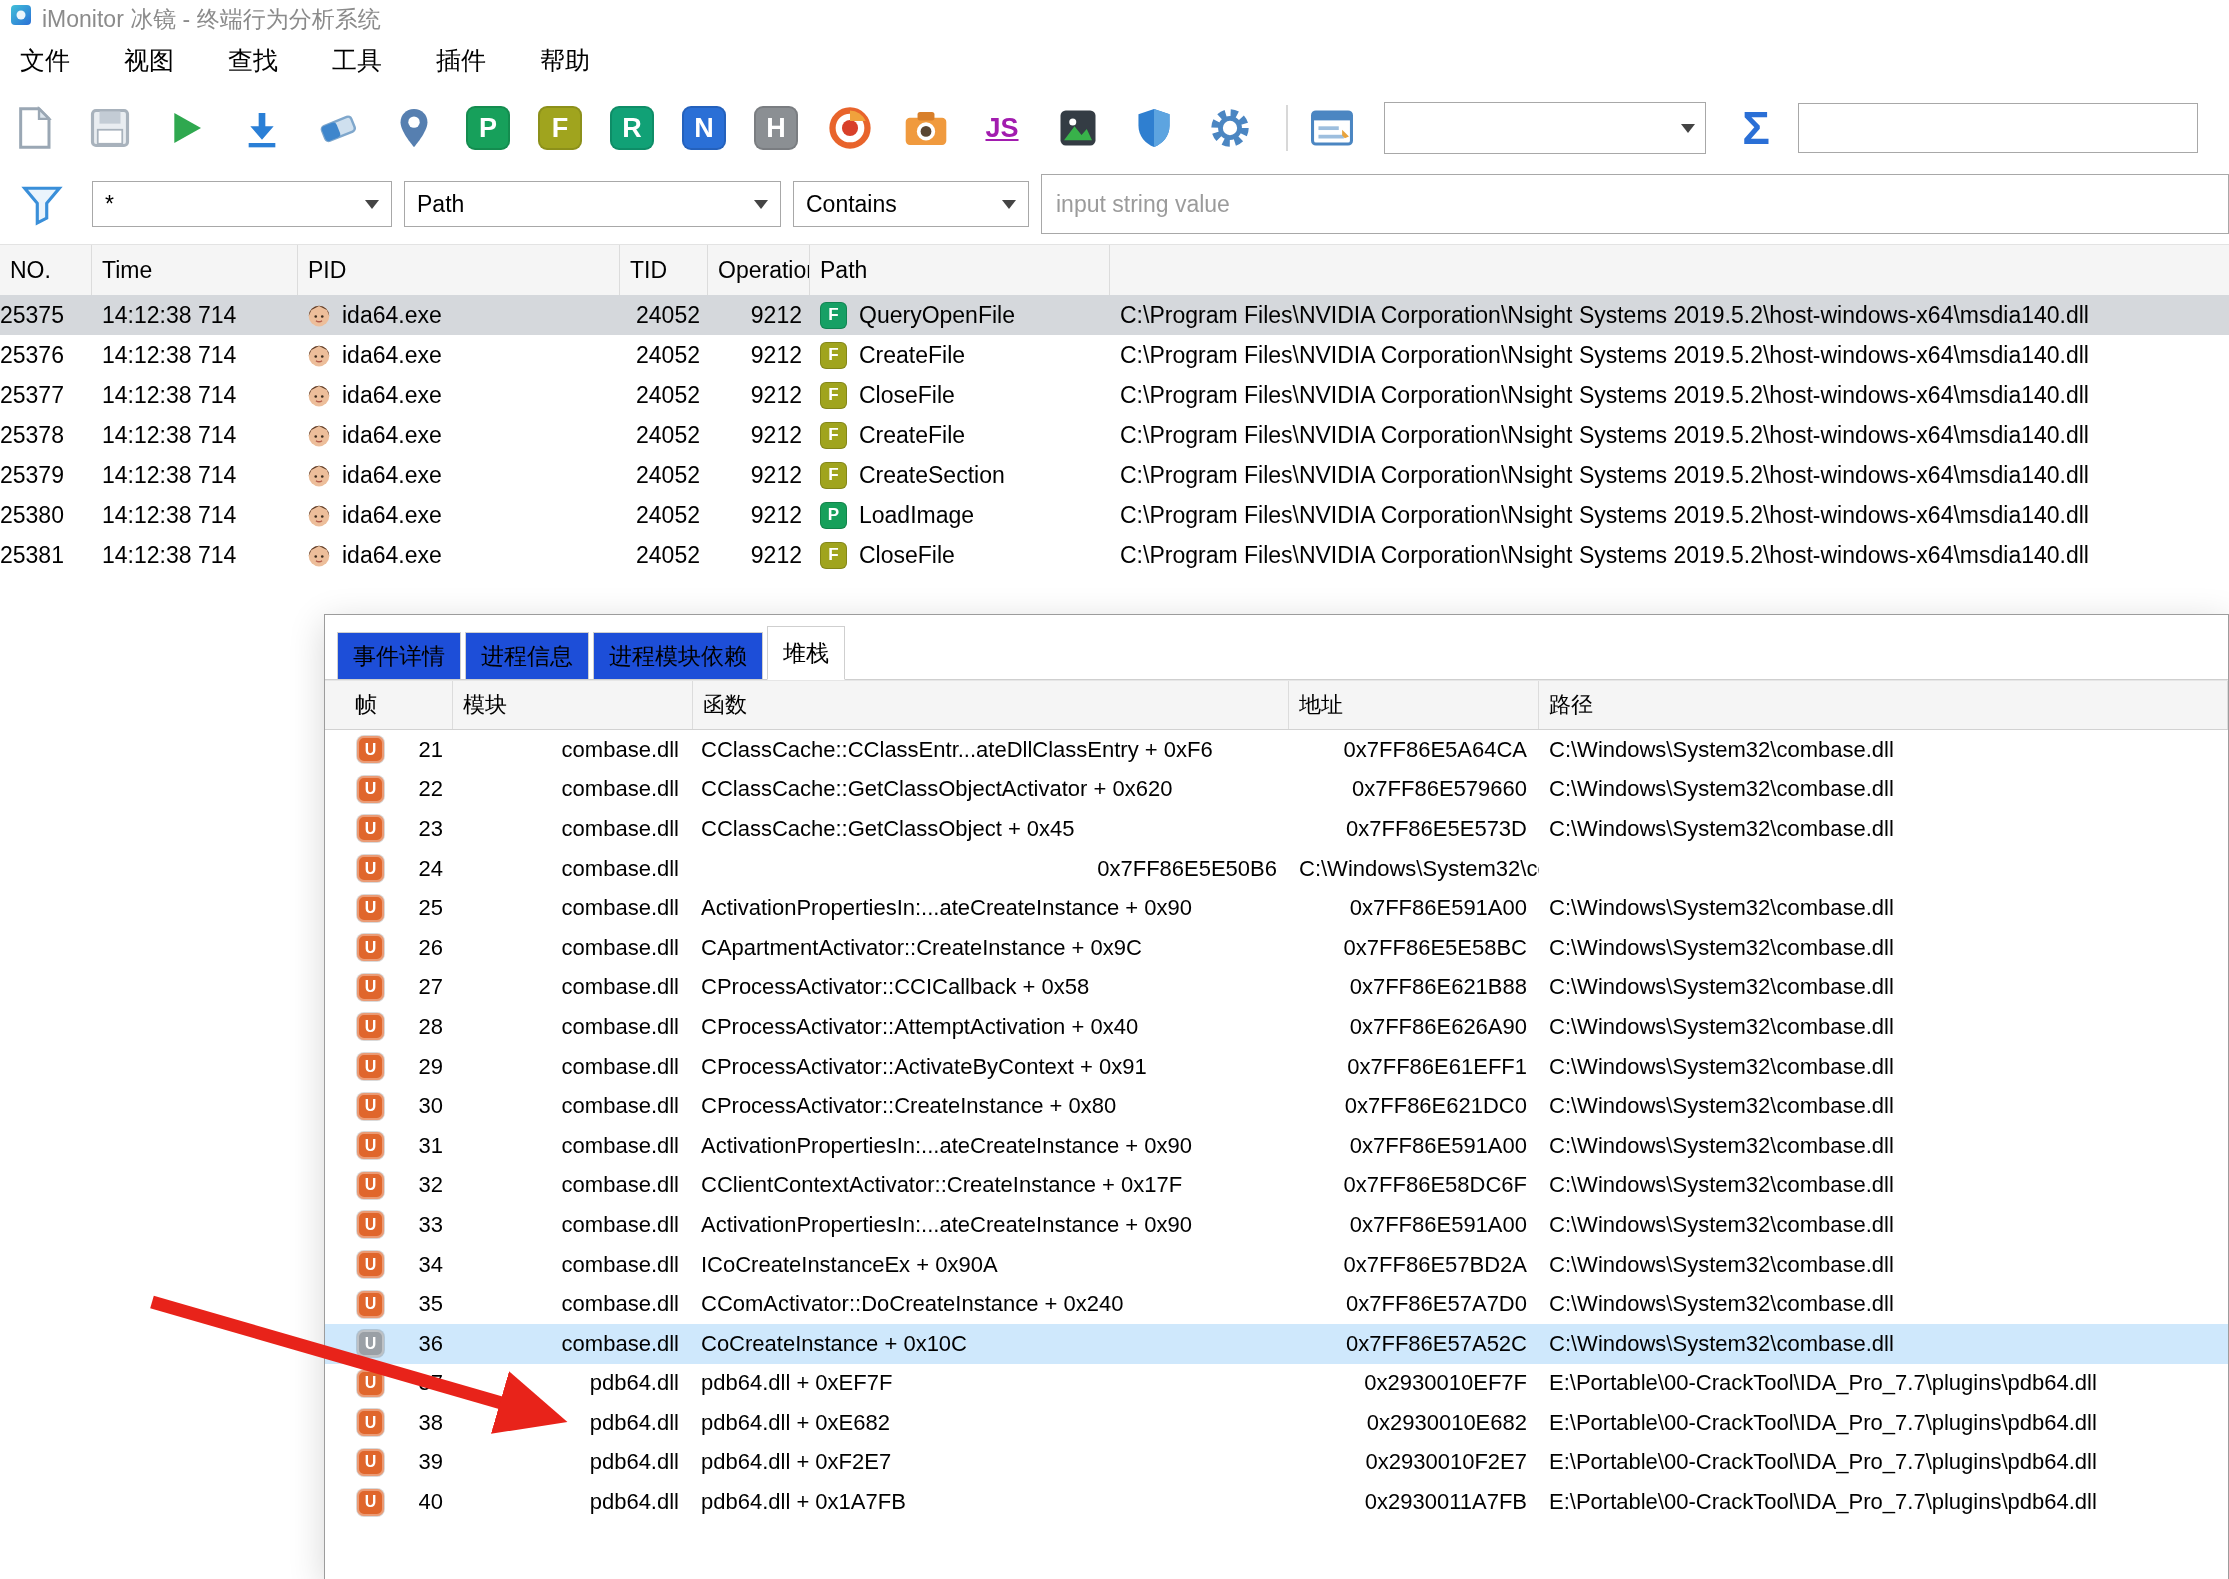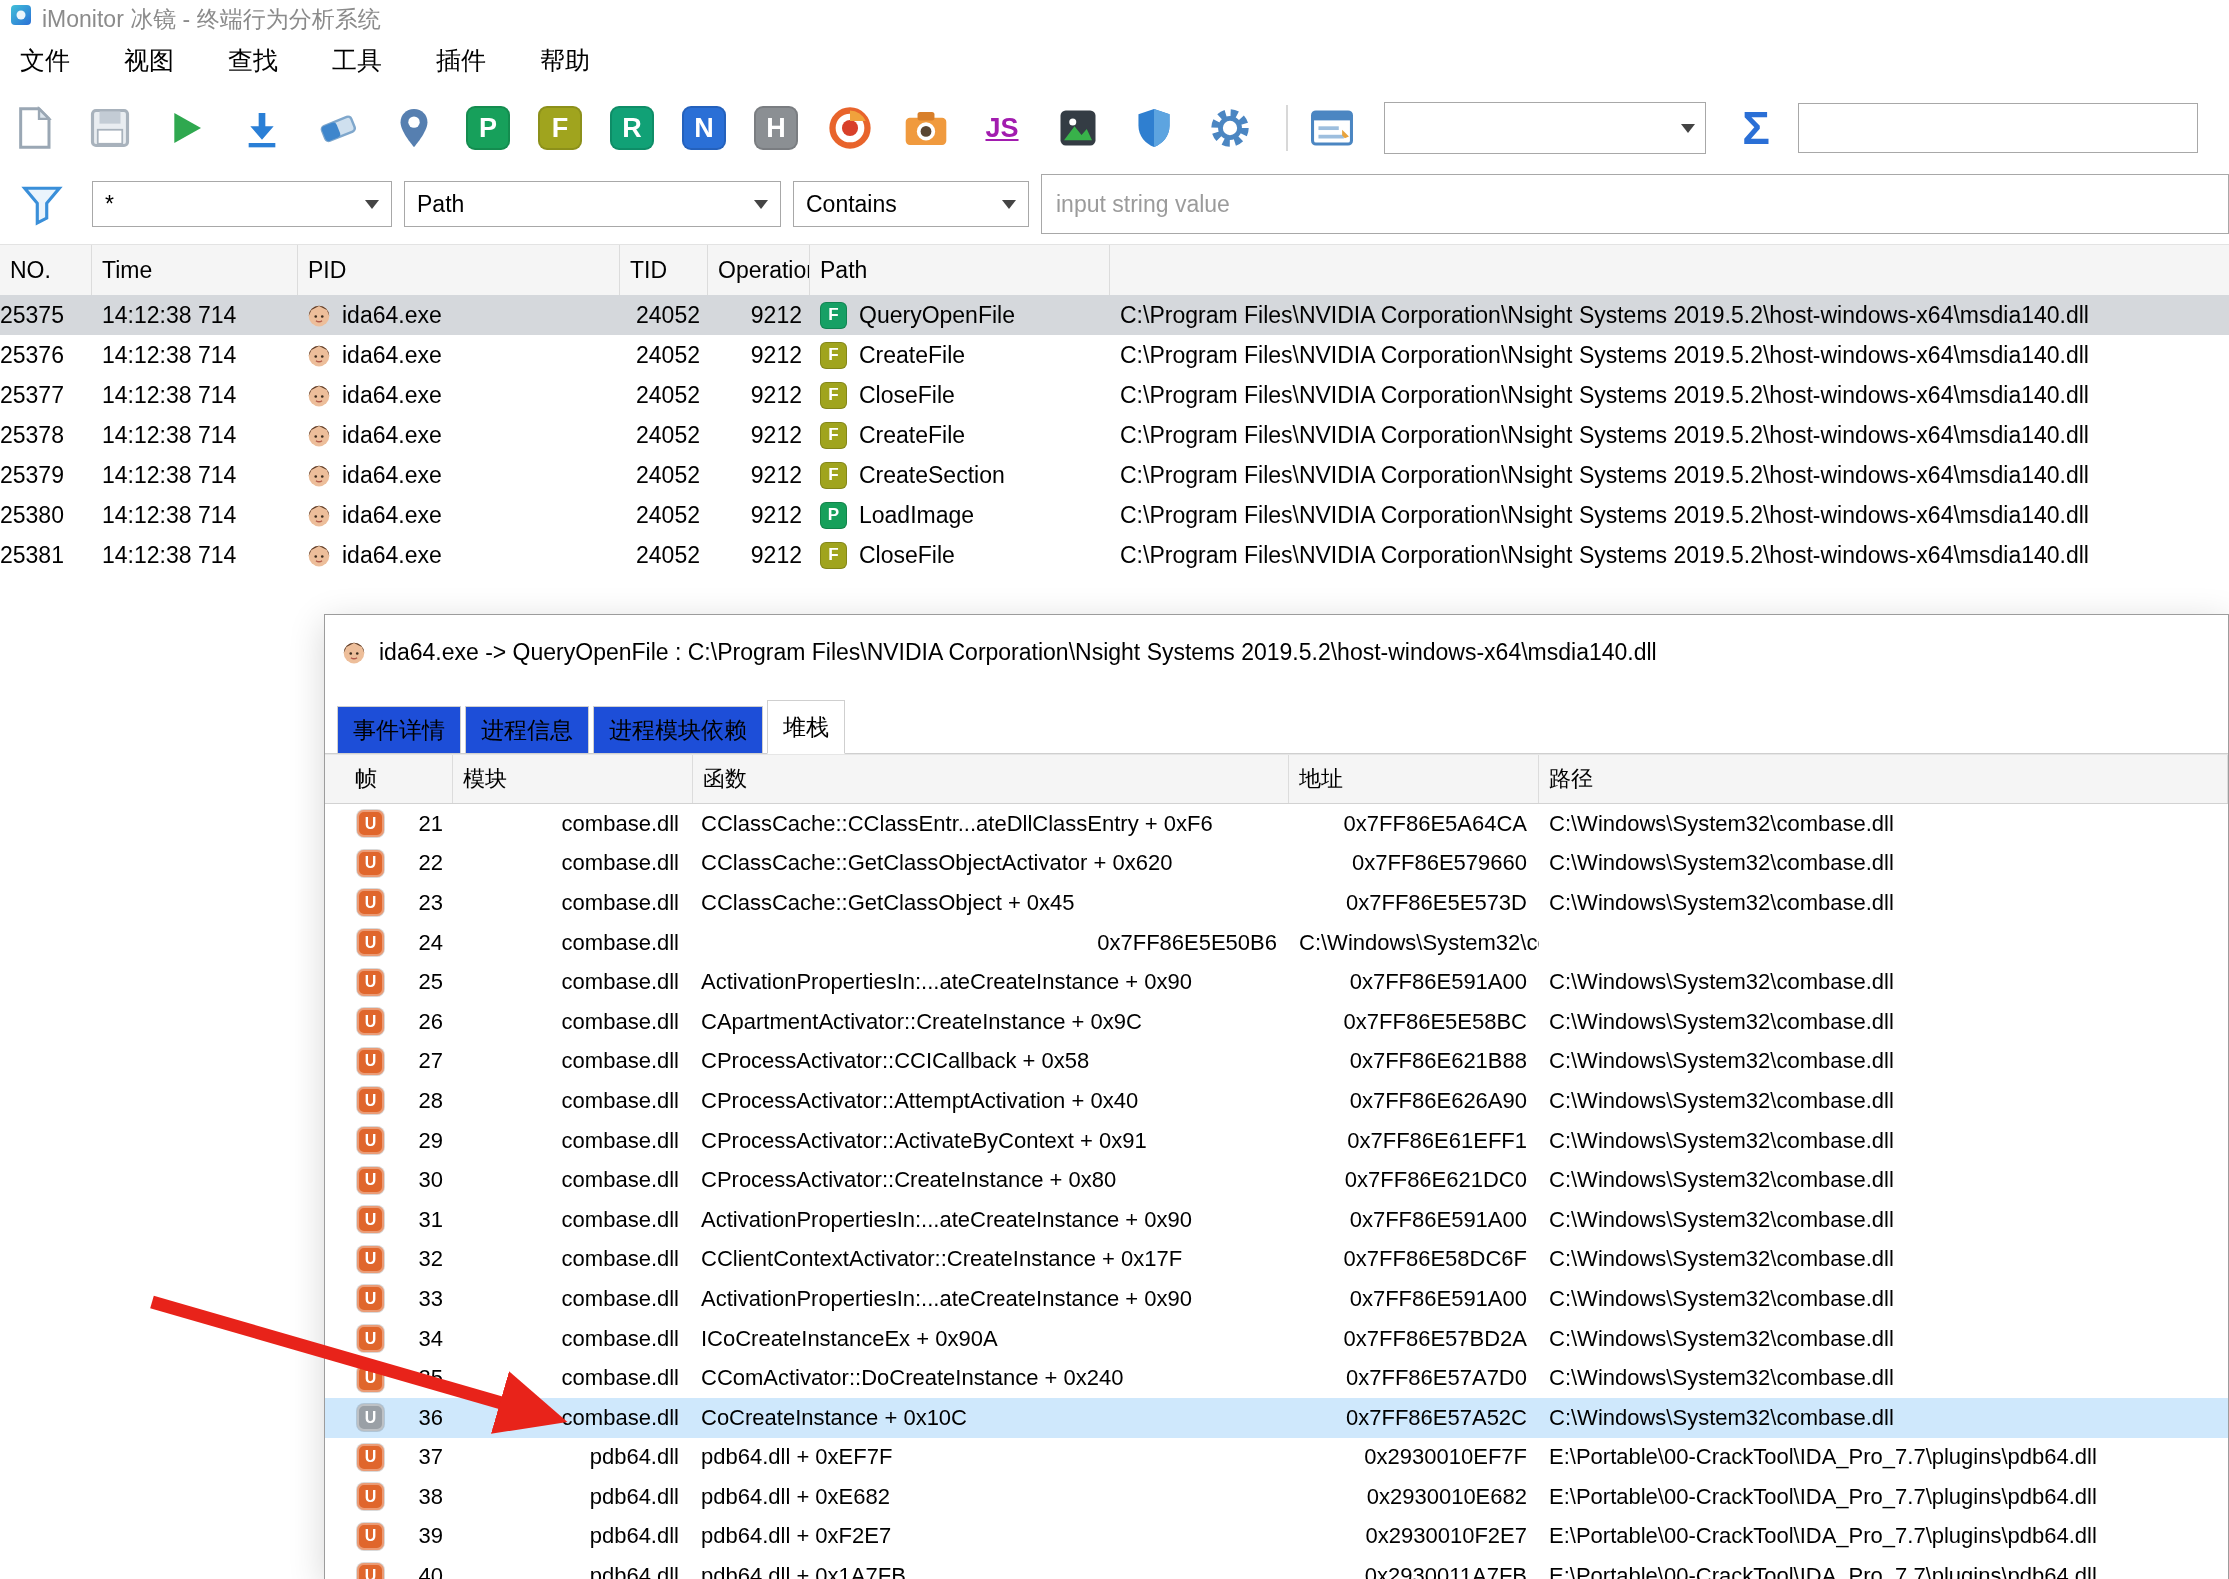--- a/index.html
+++ b/index.html
@@ -411,32 +411,20 @@
         <div class="cell c-tid">9212</div>
         <div class="cell c-op">
           <span class="opicon" style="background: rgb(160, 164, 30);">F</span>
           <span>CloseFile</span>
         </div>
         <div class="cell c-path">C:\Program Files\NVIDIA Corporation\Nsight Systems 2019.5.2\host-windows-x64\msdia140.dll</div>
       </div>
     </div>
 
   <div class="detail">
-    <div class="detail-title">
-      <span class="picon">
-          <svg width="26" height="26" viewBox="0 0 24 24">
-            <circle cx="12" cy="13" r="9.5" fill="#edbe9a"></circle>
-            <path d="M2.5 13 a9.5 9.5 0 0 1 19 0 l-2.2 -5.6 L12 3.6 L5 7.4 Z" fill="#5a3b28"></path>
-            <circle cx="9" cy="13.4" r="1.2" fill="#3a2a1c"></circle>
-            <circle cx="15" cy="13.4" r="1.2" fill="#3a2a1c"></circle>
-            <path d="M9.2 17.3 q2.8 2 5.6 0" stroke="#b05a4a" stroke-width="1.3" fill="none"></path>
-          </svg>
-        </span>
-      <span>ida64.exe -&gt; QueryOpenFile : C:\Program Files\NVIDIA Corporation\Nsight Systems 2019.5.2\host-windows-x64\msdia140.dll</span>
-    </div>
     <div class="tabbar">
         <div class="tab">事件详情</div>
         <div class="tab">进程信息</div>
         <div class="tab">进程模块依赖</div>
         <div class="tab active">堆栈</div>
       </div>
     <div class="stack-header">
         <div class="hcell hc0">帧</div>
         <div class="hcell hc1">模块</div>
         <div class="hcell hc2">函数</div>

